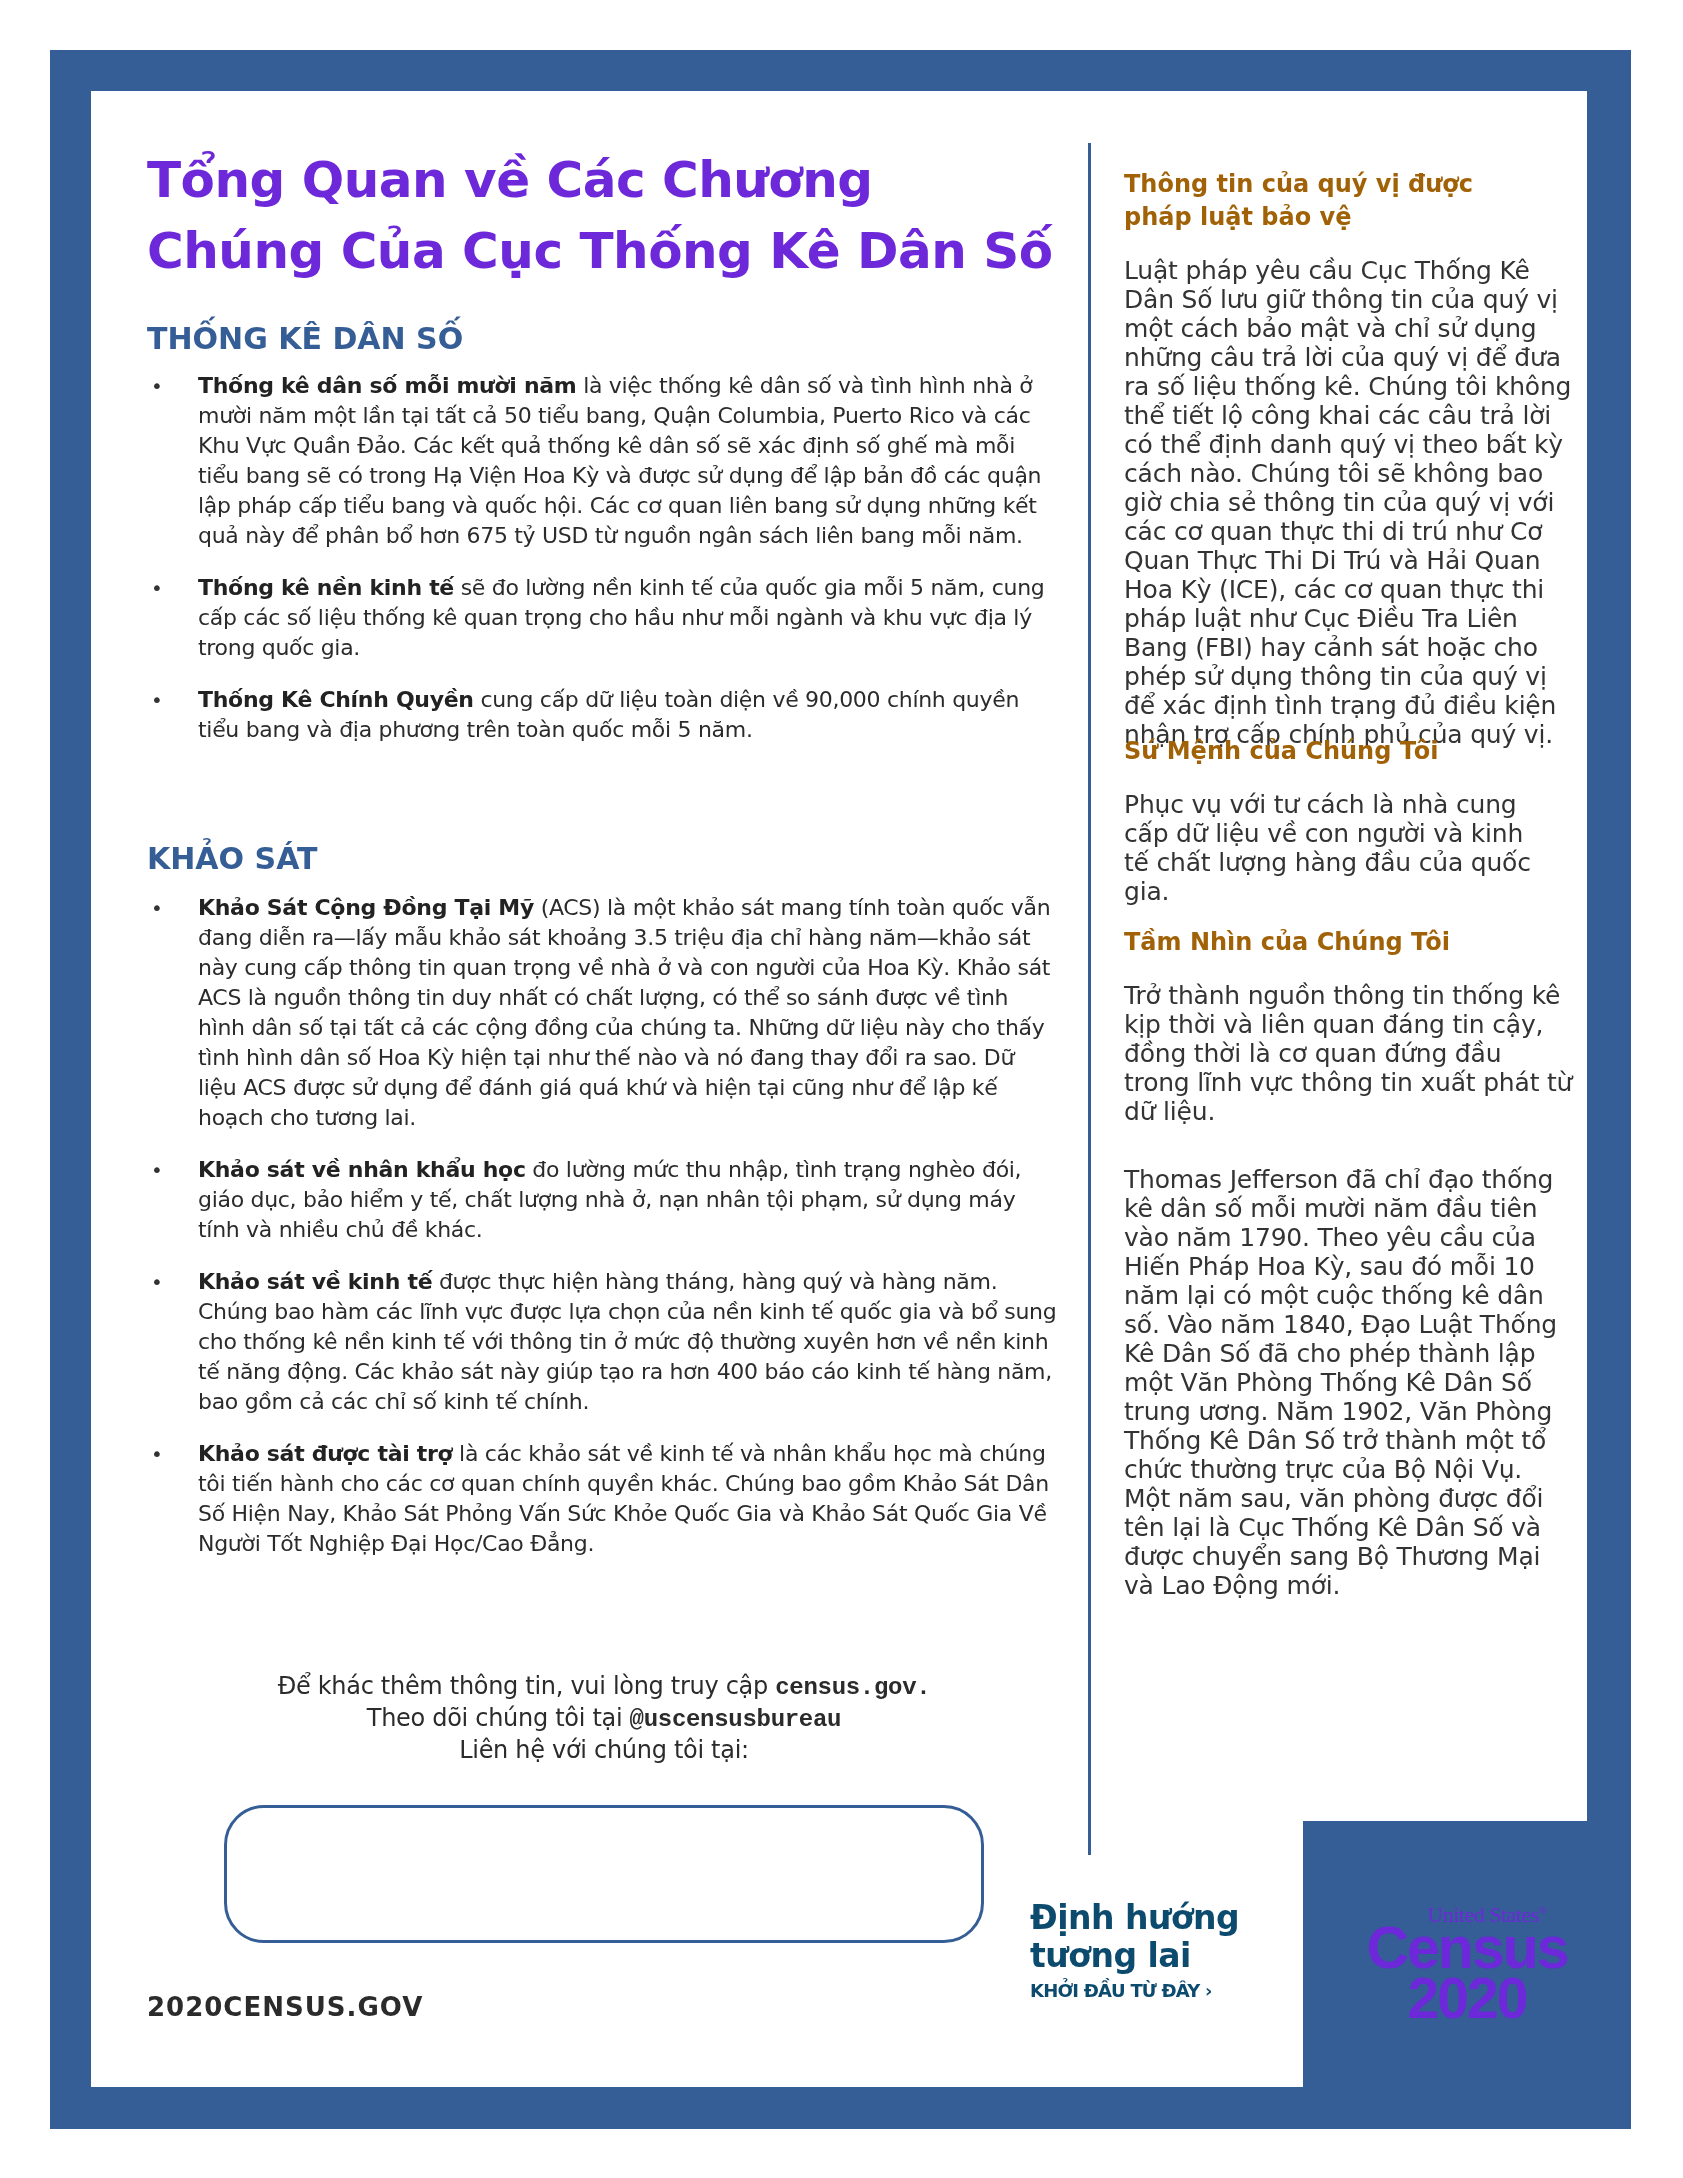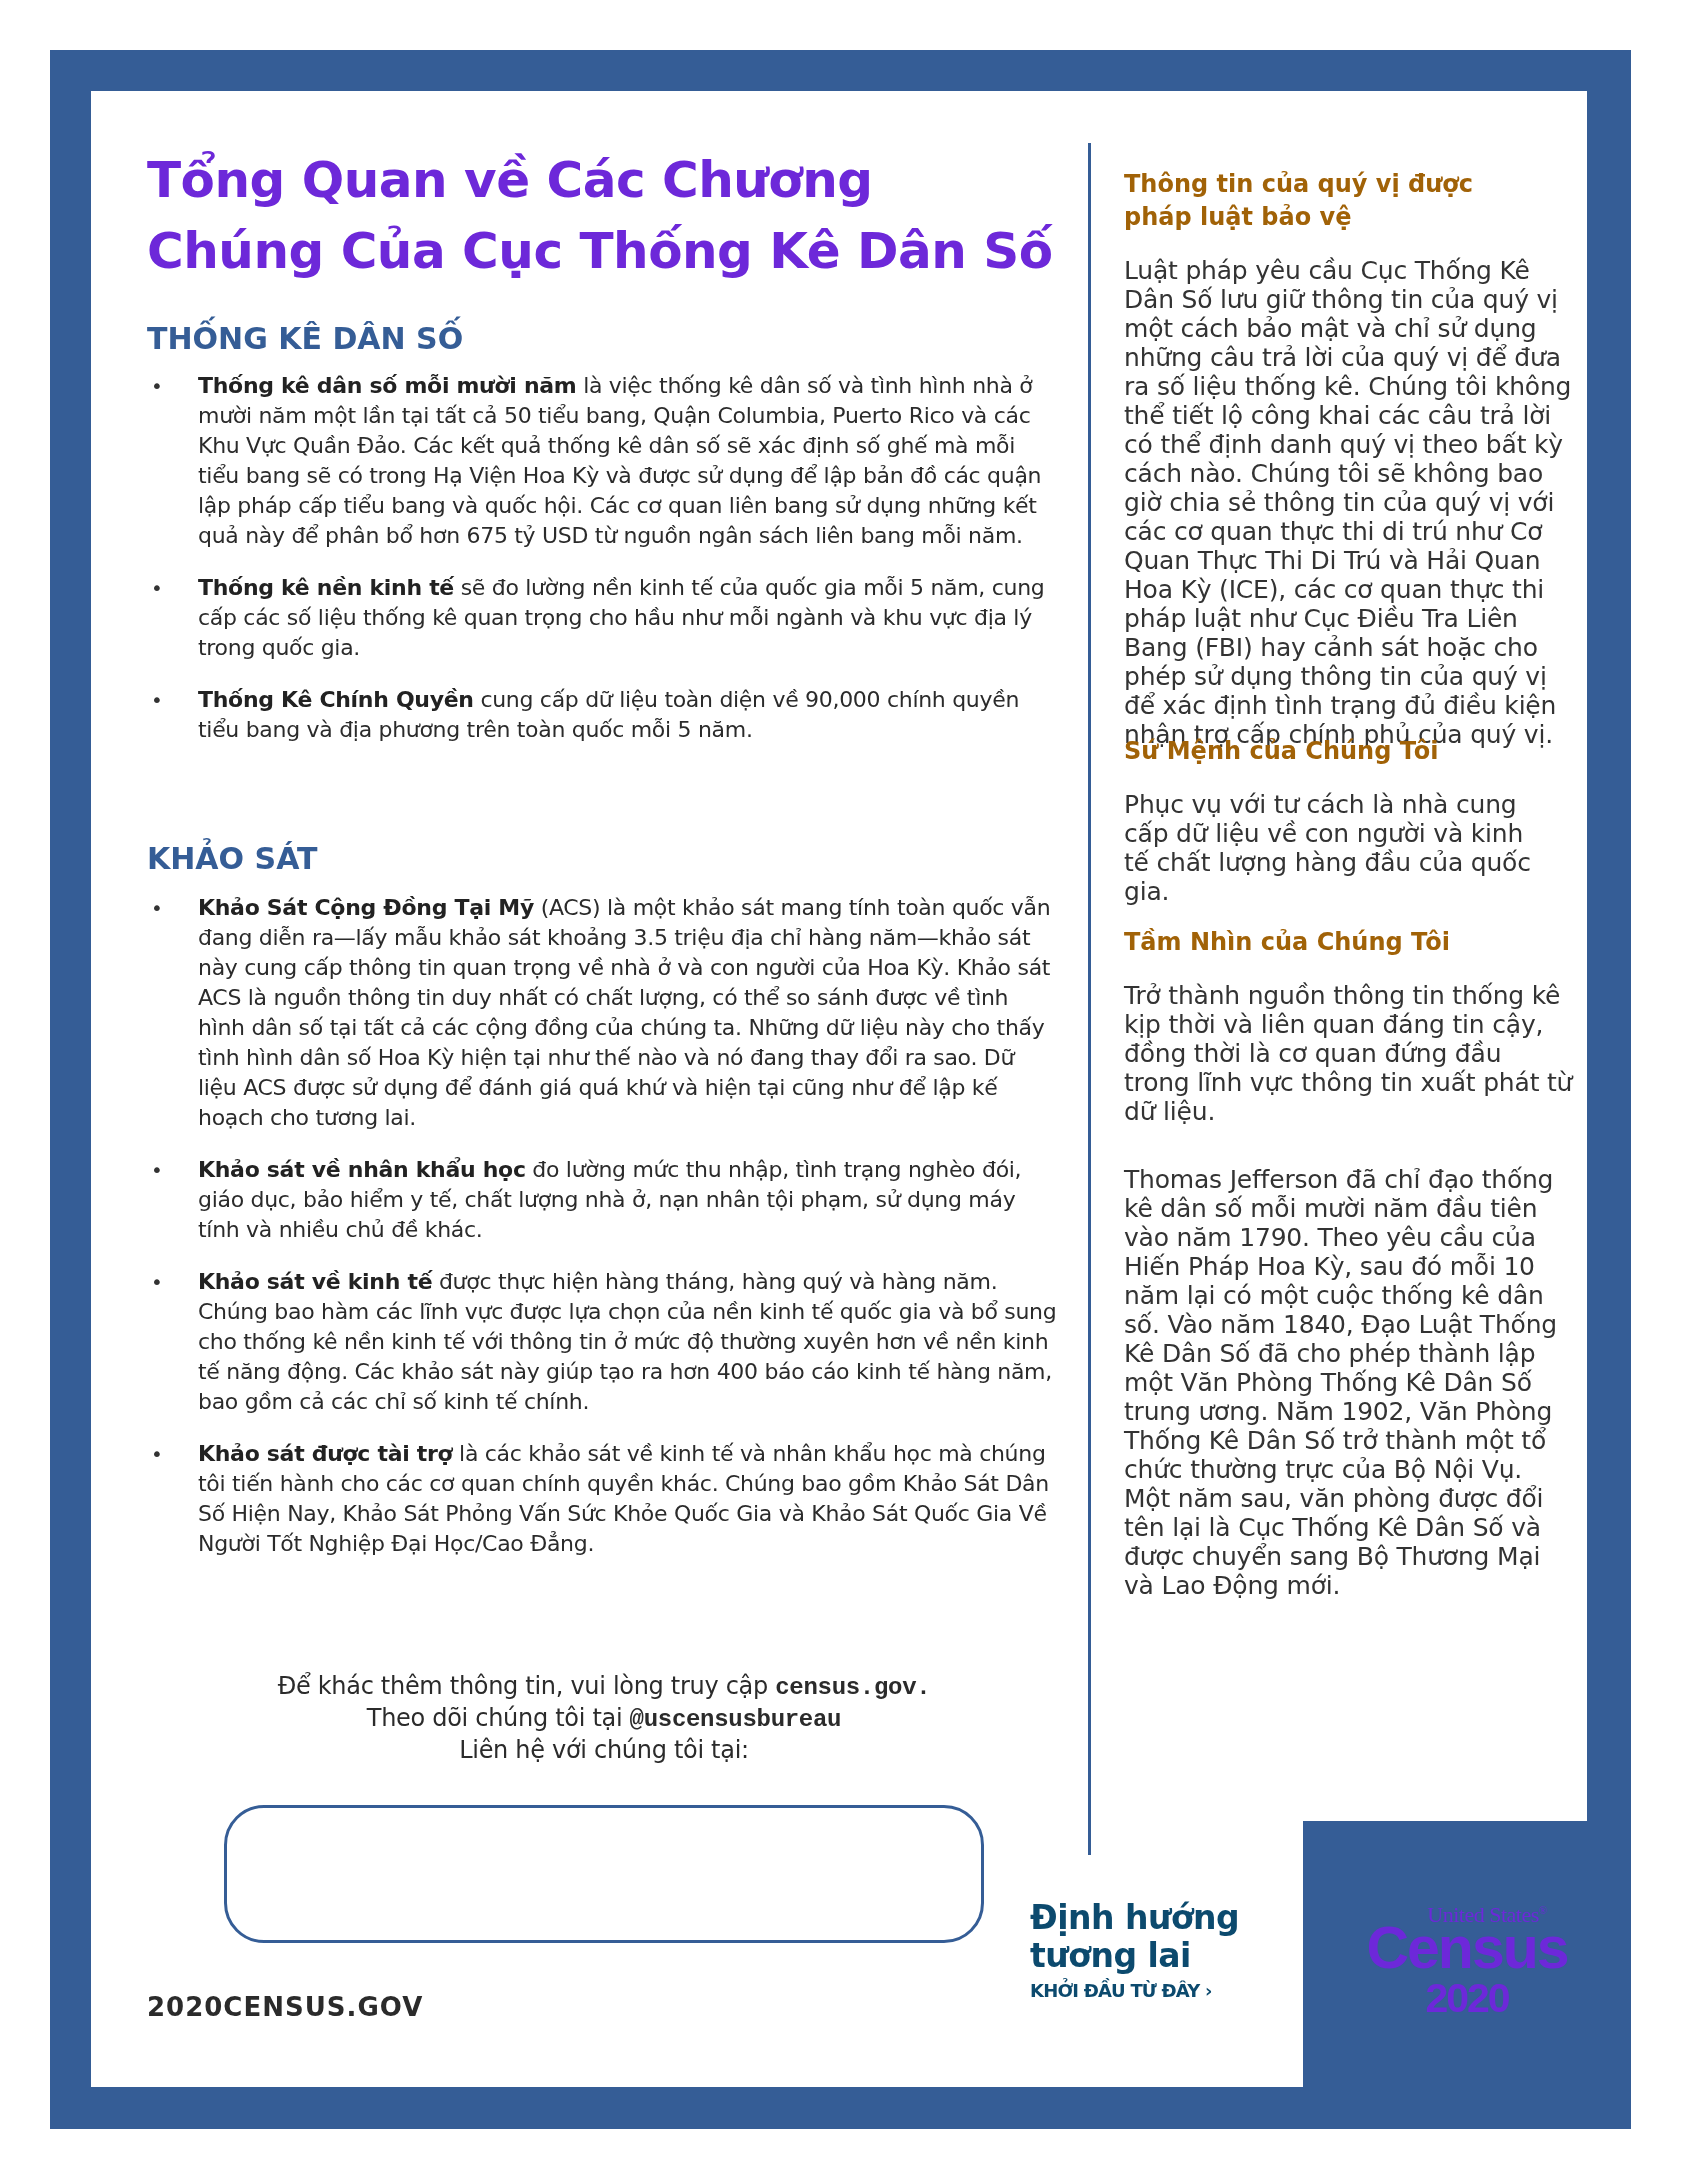--- a/index.html
+++ b/index.html
@@ -81,21 +81,21 @@
     .census-logo .us {
       font-family: "Liberation Serif", serif; font-size: 22px; line-height: 22px;
       letter-spacing: -0.5px; margin-left: 40px;
     }
     .census-logo .us sup { font-size: 11px; }
     .census-logo .cen {
       font-weight: bold; font-size: 59px; line-height: 48px; letter-spacing: -2px;
       margin-top: -2px;
     }
     .census-logo .yr {
-      font-weight: bold; font-size: 41px; line-height: 53px; letter-spacing: -2px;
+      font-weight: bold; font-size: 57px; line-height: 53px; letter-spacing: -2px;
     }
   </style>
 </head>
 <body>
 
 <div class="frame"></div>
 <div class="inner"></div>
 <div class="logo-block"></div>
 
 <h1 class="abs title" style="margin:0;">

